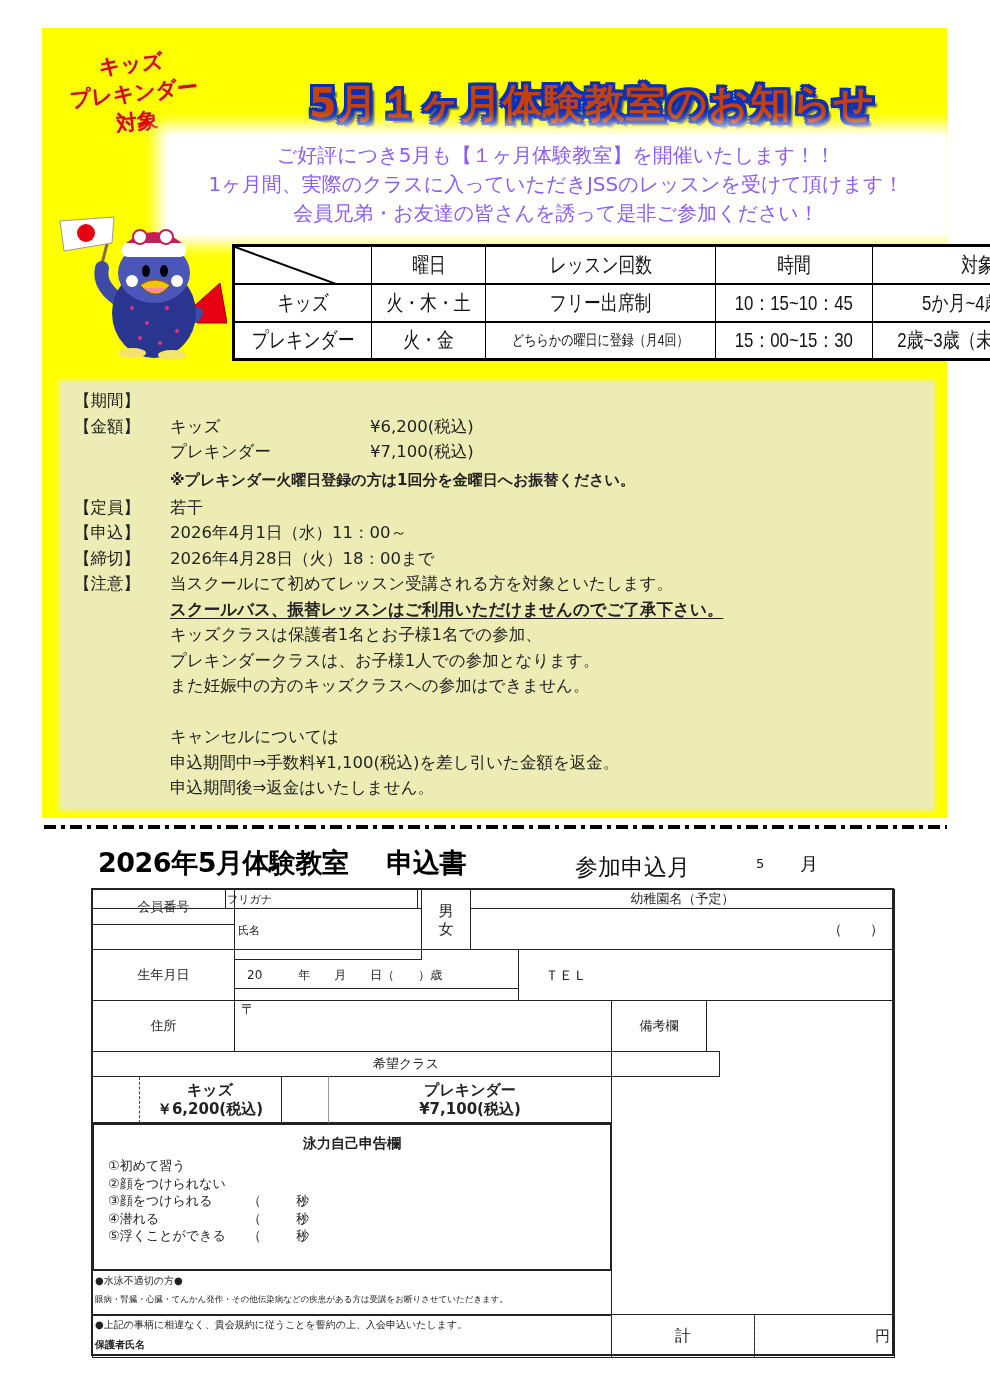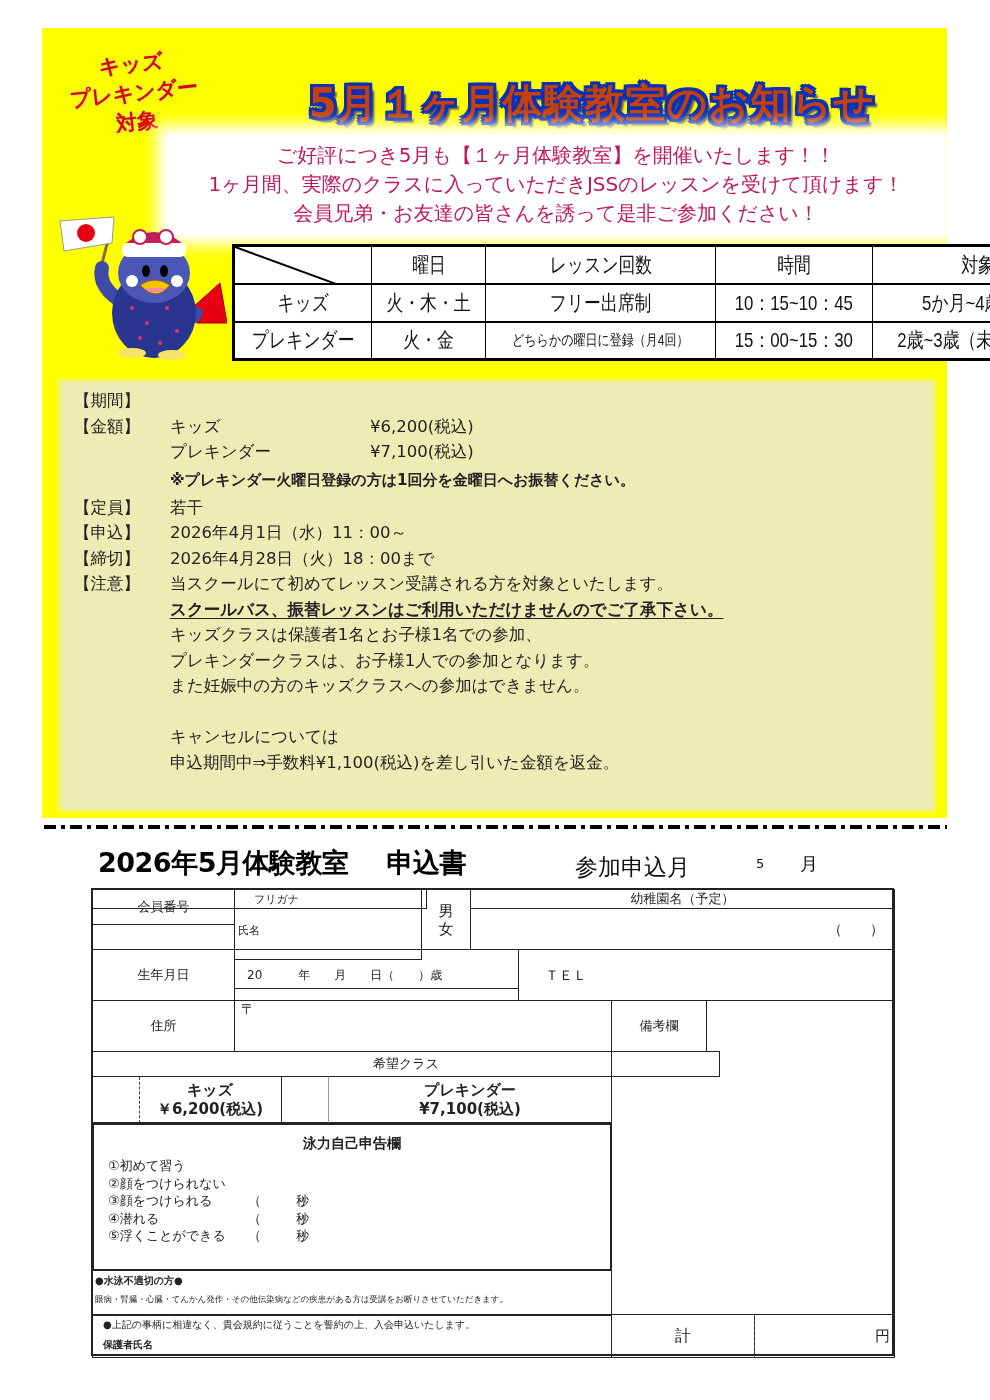--- a/index.html
+++ b/index.html
@@ -23,21 +23,21 @@
     text-shadow:
       0 0 0 #0a2fb8,
       3px 3px 0 #0a2fb8, -3px -3px 0 #0a2fb8, 3px -3px 0 #0a2fb8, -3px 3px 0 #0a2fb8,
       0 3px 0 #0a2fb8, 0 -3px 0 #0a2fb8, 3px 0 0 #0a2fb8, -3px 0 0 #0a2fb8,
       5px 5px 2px #5a5a5a;
     margin-top: 18px;
   }
   .intro-box {
     position: absolute; left: 125px; top: 107px; width: 778px; height: 100px;
     background: #ffffff; box-shadow: 0 0 14px 10px #ffffff;
-    text-align: center; font-size: 20px; line-height: 29px; padding-top: 6px; color: #be185d;
+    text-align: center; font-size: 20px; line-height: 29px; padding-top: 6px; color: #8b5cf6;
   }
 
   
   .mascot { position: absolute; left: 10px; top: 185px; width: 175px; height: 150px; }
 
   
   .schedule {
     position: absolute; left: 190px; top: 216px; width: 713px;
     border-collapse: collapse; border: 3px solid #000; background: #fff;
     font-family: "Liberation Sans", sans-serif;
@@ -212,40 +212,41 @@
       <span class="k">【注意】</span>
       <div class="v">
         <div>当スクールにて初めてレッスン受講される方を対象といたします。</div>
         <div class="underline-bold">スクールバス、振替レッスンはご利用いただけませんのでご了承下さい。</div>
         <div>キッズクラスは保護者1名とお子様1名での参加、</div>
         <div>プレキンダークラスは、お子様1人での参加となります。</div>
         <div>また妊娠中の方のキッズクラスへの参加はできません。</div>
         <div class="blank"></div>
         <div>キャンセルについては</div>
         <div>申込期間中⇒手数料¥1,100(税込)を差し引いた金額を返金。</div>
+        <div>申込期間後⇒返金はいたしません。</div>
       </div>
     </div>
   </div>
 </div>
 
 <div class="cutline"></div>
 
 <div class="form-title">
   <span>2026年5月体験教室</span><span class="gap"></span><span>申込書</span>
 </div>
 <div class="month-label">参加申込月</div>
 <div class="month-value">5</div>
 <div class="month-unit">月</div>
 
 <div class="form">
 
   <div class="cell center" style="left:-1px;top:-1px;width:143px;height:36px;">
       <span>会員番号</span>
     </div>
-  <div class="cell lbl-sm" style="left:141px;top:-1px;width:193px;height:20px;padding:2px 19px;"><span>フリガナ</span></div>
+  <div class="cell lbl-sm" style="left:132px;top:-1px;width:193px;height:20px;padding:2px 1px;"><span>フリガナ</span></div>
   <div class="cell center" style="left:328px;top:-1px;width:50px;height:61px;flex-direction:column;font-size:15px;line-height:18px;">
     <span>男</span>
     <span>女</span>
   </div>
   <div class="cell center" style="left:377px;top:-1px;width:425px;height:20px;">
       <span>幼稚園名（予定）</span>
     </div>
 
   <div class="cell" style="left:-1px;top:18px;width:143px;height:42px;"></div>
   <div class="cell lbl-sm" style="left:141px;top:18px;width:188px;height:52px;padding:14px 3px;"><span>氏名</span></div>
@@ -310,25 +311,25 @@
         </div>
       <div class="it">
           <span class="t">⑤浮くことができる</span>
           <span class="p">（　　　）</span>
           <span>秒</span>
         </div>
     </div>
   </div>
 
   <div class="cell" style="left:-1px;top:380px;width:520px;height:46px;padding:2px 2px;">
-    <div style="font-size:10px;line-height:16px;font-weight:bold;">●水泳不適切の方●</div>
+    <div style="font-size:10px;line-height:16px;">●水泳不適切の方●</div>
     <div style="font-size:8.5px;line-height:20px;white-space:nowrap;">眼病・腎臓・心臓・てんかん発作・その他伝染病などの疾患がある方は受講をお断りさせていただきます。</div>
   </div>
 
-  <div class="cell" style="left:-1px;top:424px;width:520px;height:44px;padding:2px 10px;">
+  <div class="cell" style="left:-1px;top:424px;width:520px;height:44px;padding:2px 2px;">
     <div style="font-size:10px;line-height:16px;">●上記の事柄に相違なく、貴会規約に従うことを誓約の上、入会申込いたします。</div>
     <div style="font-size:10px;line-height:24px;font-weight:bold;">保護者氏名</div>
   </div>
 
   <div class="cell center" style="left:518px;top:424px;width:144px;height:44px;font-size:16px;">
       <span>計</span>
     </div>
   <div class="cell" style="left:661px;top:424px;width:141px;height:44px;border-left:1px dashed #444;">
     <span style="position:absolute;right:4px;top:12px;font-size:15px;">円</span>
   </div>

